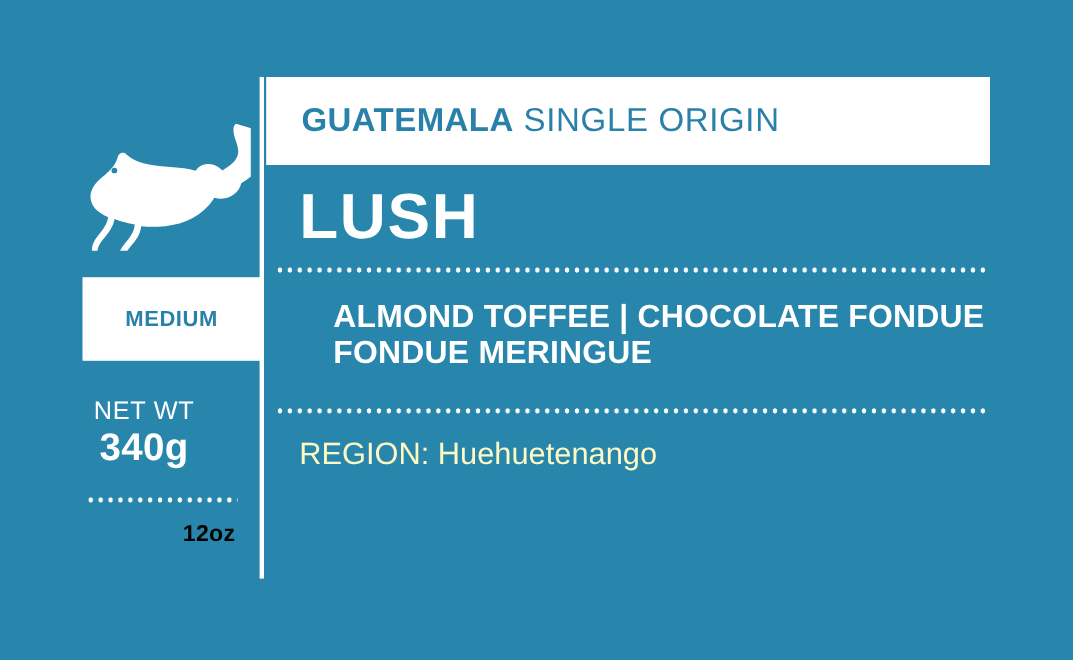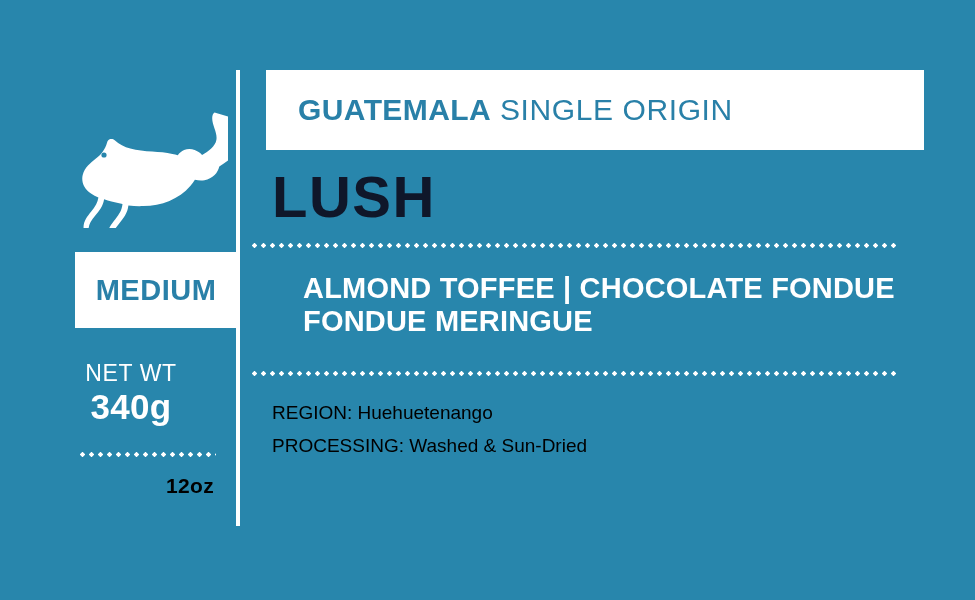--- a/index.html
+++ b/index.html
@@ -43,21 +43,20 @@
   
   .header-block {
     position: absolute;
     left: 242px;
     top: 70px;
     width: 658px;
     height: 80px;
     background: #ffffff;
     display: flex;
     align-items: center;
-    margin-left: 24px;
   }
   .header-text {
     margin-left: 32px;
     font-size: 30px;
     letter-spacing: 0.6px;
     color: #2980a8;
     white-space: nowrap;
   }
   .header-text .origin-name {
     font-weight: bold;
@@ -68,21 +67,21 @@
   }
 
   
   .product-name {
     position: absolute;
     left: 272px;
     top: 168px;
     font-size: 58px;
     font-weight: bold;
     letter-spacing: 1.5px;
-    color: #0f172a;
+    color: #ffffff;
     line-height: 1;
   }
 
   
   .dots {
     position: absolute;
     height: 5px;
     background-image: radial-gradient(circle, #ffffff 0 40%, transparent 45%);
     background-size: 9px 5px;
     background-repeat: repeat-x;
@@ -104,42 +103,42 @@
     color: #ffffff;
     line-height: 33px;
   }
   .tasting-notes .note-line { display: block; white-space: nowrap; margin-left: 31px; }
 
   
   .details {
     position: absolute;
     left: 272px;
     top: 396px;
-    font-size: 19px;
-    color: #000000;
+    font-size: 28px;
+    color: #fef9c3;
     line-height: 33px;
   }
   .detail-row { white-space: nowrap; }
   .detail-label { font-weight: normal; }
   .detail-value { font-weight: normal; }
 
   
   .roast-badge {
     position: absolute;
     left: 75px;
     top: 252px;
     width: 162px;
     height: 76px;
     background: #ffffff;
     display: flex;
     align-items: center;
     justify-content: center;
   }
   .roast-badge-text {
-    font-size: 29px;
+    font-size: 20px;
     font-weight: bold;
     letter-spacing: 0.5px;
     color: #2980a8;
   }
 
   
   .weight {
     position: absolute;
     left: 48px;
     top: 360px;
@@ -201,24 +200,20 @@
     <span class="note-line">FONDUE MERINGUE</span>
   </div>
 
   <div class="dots dots-notes-bottom"></div>
 
   <div class="details">
     <div class="detail-row">
       <span class="detail-label">REGION:</span>
       <span class="detail-value">Huehuetenango</span>
     </div>
-    <div class="detail-row">
-      <span class="detail-label">PROCESSING:</span>
-      <span class="detail-value">Washed &amp; Sun-Dried</span>
-    </div>
   </div>
 
   <div class="roast-badge">
     <span class="roast-badge-text">MEDIUM</span>
   </div>
 
   <div class="weight">
     <div class="weight-label">NET WT</div>
     <div class="weight-grams">340g</div>
   </div>

